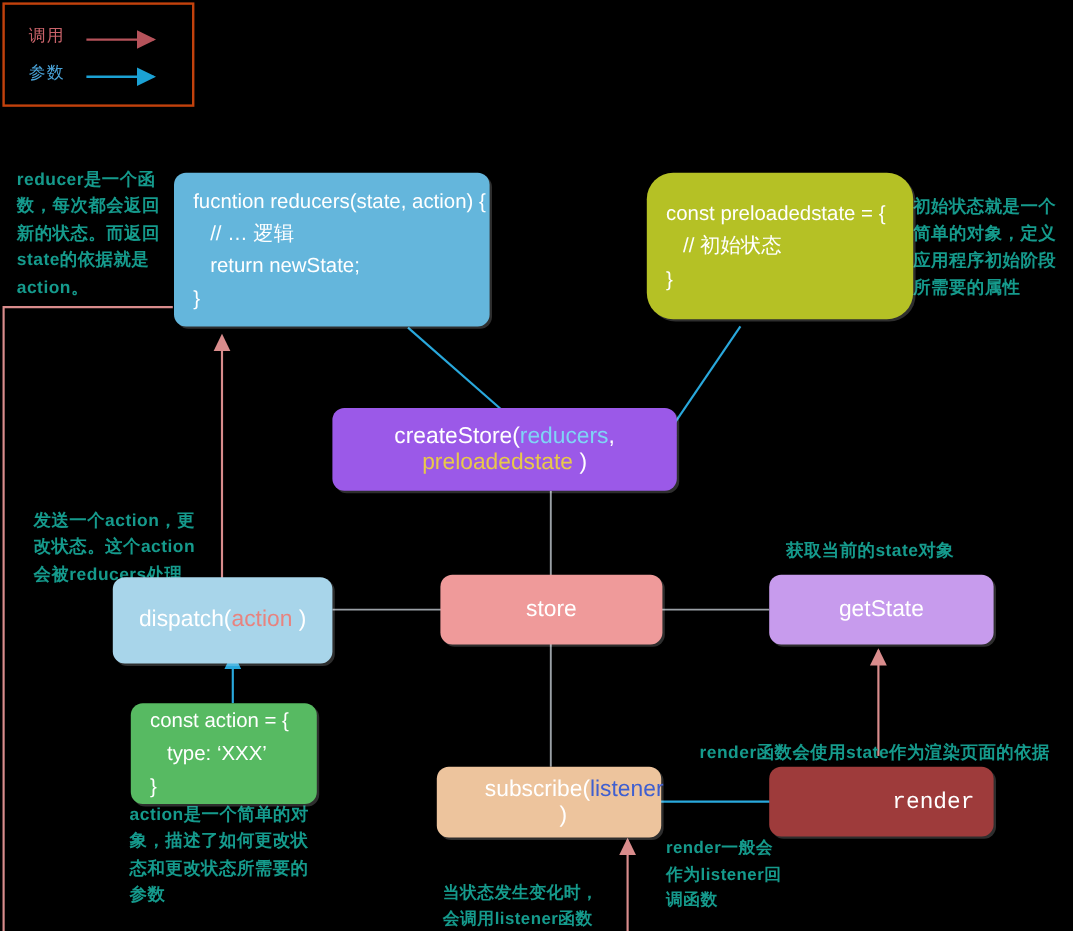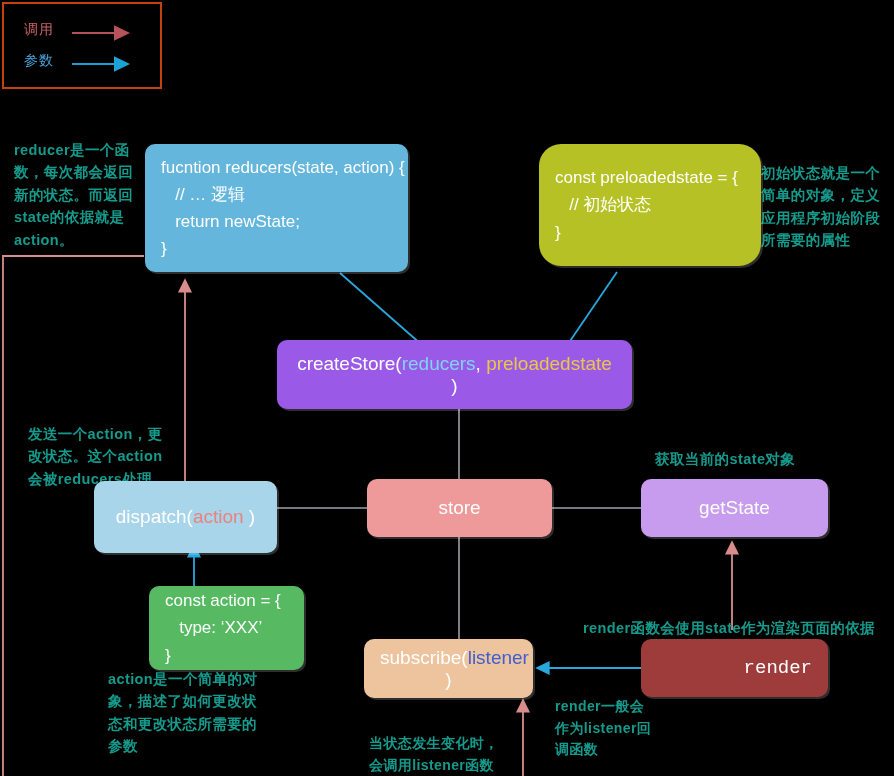--- a/index.html
+++ b/index.html
@@ -134,43 +134,43 @@
    return newState;
 }</div>
   </div>
 
   <div class="node" style="left:539px;top:144px;width:222px;height:122px;background:#b5c125;border-radius:22px;">
     <div class="inner code">const preloadedstate = {
    // 初始状态
 }</div>
   </div>
 
-  <div class="node" style="left:277px;top:340px;width:355px;height:69px;background:#9b59e8;">
+  <div class="node" style="left:277px;top:340px;width:287px;height:69px;background:#9b59e8;">
     <div class="inner lbl" style="text-align:center;"><span>createStore(</span><span style="color:#7fd4f5;">reducers</span><span>, </span><span style="color:#e8c84a;">preloadedstate</span><span> )</span></div>
   </div>
 
   <div class="node" style="left:94px;top:481px;width:183px;height:72px;background:#a8d5ea;">
     <div class="inner lbl" style="text-align:center;"><span>dispatch(</span><span style="color:#e8837f;">action</span><span> )</span></div>
   </div>
 
   <div class="node" style="left:367px;top:479px;width:185px;height:58px;background:#ef9a9a;">
     <div class="inner lbl" style="text-align:center;">store</div>
   </div>
 
   <div class="node" style="left:641px;top:479px;width:187px;height:58px;background:#c79bed;">
     <div class="inner lbl" style="text-align:center;">getState</div>
   </div>
 
-  <div class="node" style="left:109px;top:586px;width:155px;height:84px;background:#57ba62;margin-left:40px;">
+  <div class="node" style="left:109px;top:586px;width:155px;height:84px;background:#57ba62;">
     <div class="inner code">const action = {
    type: ‘XXX’
 }</div>
   </div>
 
-  <div class="node" style="left:364px;top:639px;width:169px;height:59px;background:#edc49d;">
+  <div class="node" style="left:364px;top:639px;width:187px;height:59px;background:#edc49d;padding-left:24px;">
     <div class="inner lbl" style="text-align:center;"><span>subscribe(</span><span style="color:#3f5fd0;">listener</span><span> )</span></div>
   </div>
 
   <div class="node" style="left:641px;top:639px;width:187px;height:58px;background:#9e3b3b;">
     <div class="inner lbl" style="text-align:right;font-family:Liberation Mono, monospace;">render</div>
   </div>
 
 </div>
 
 </body></html>

